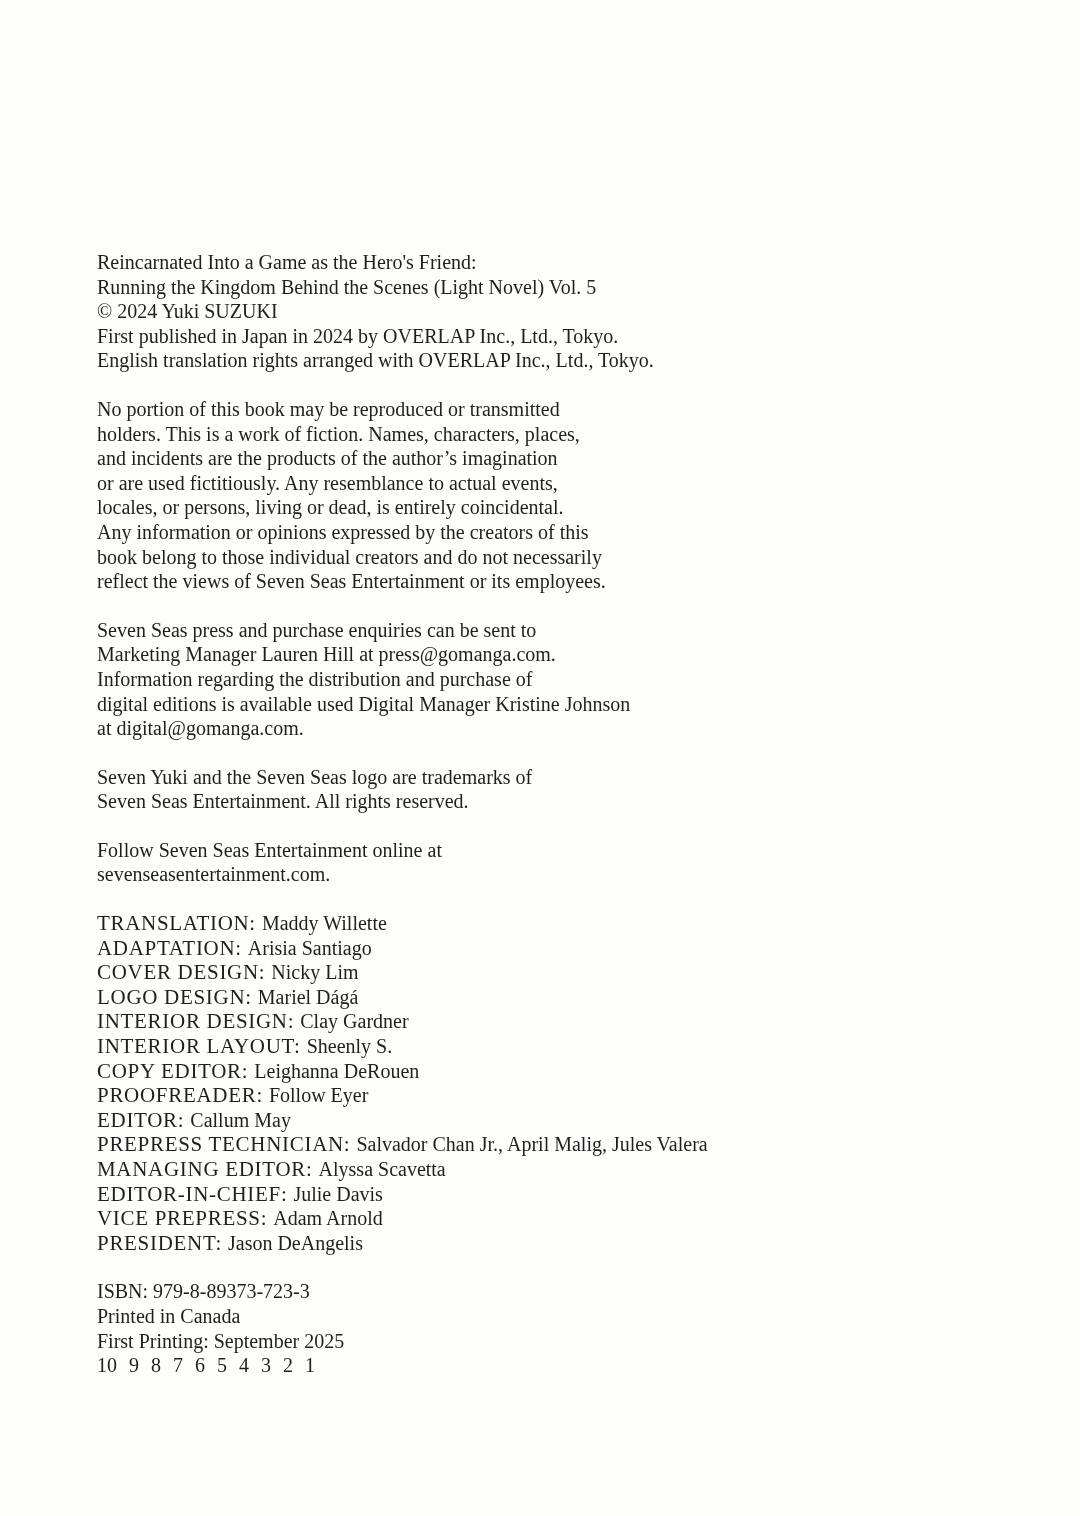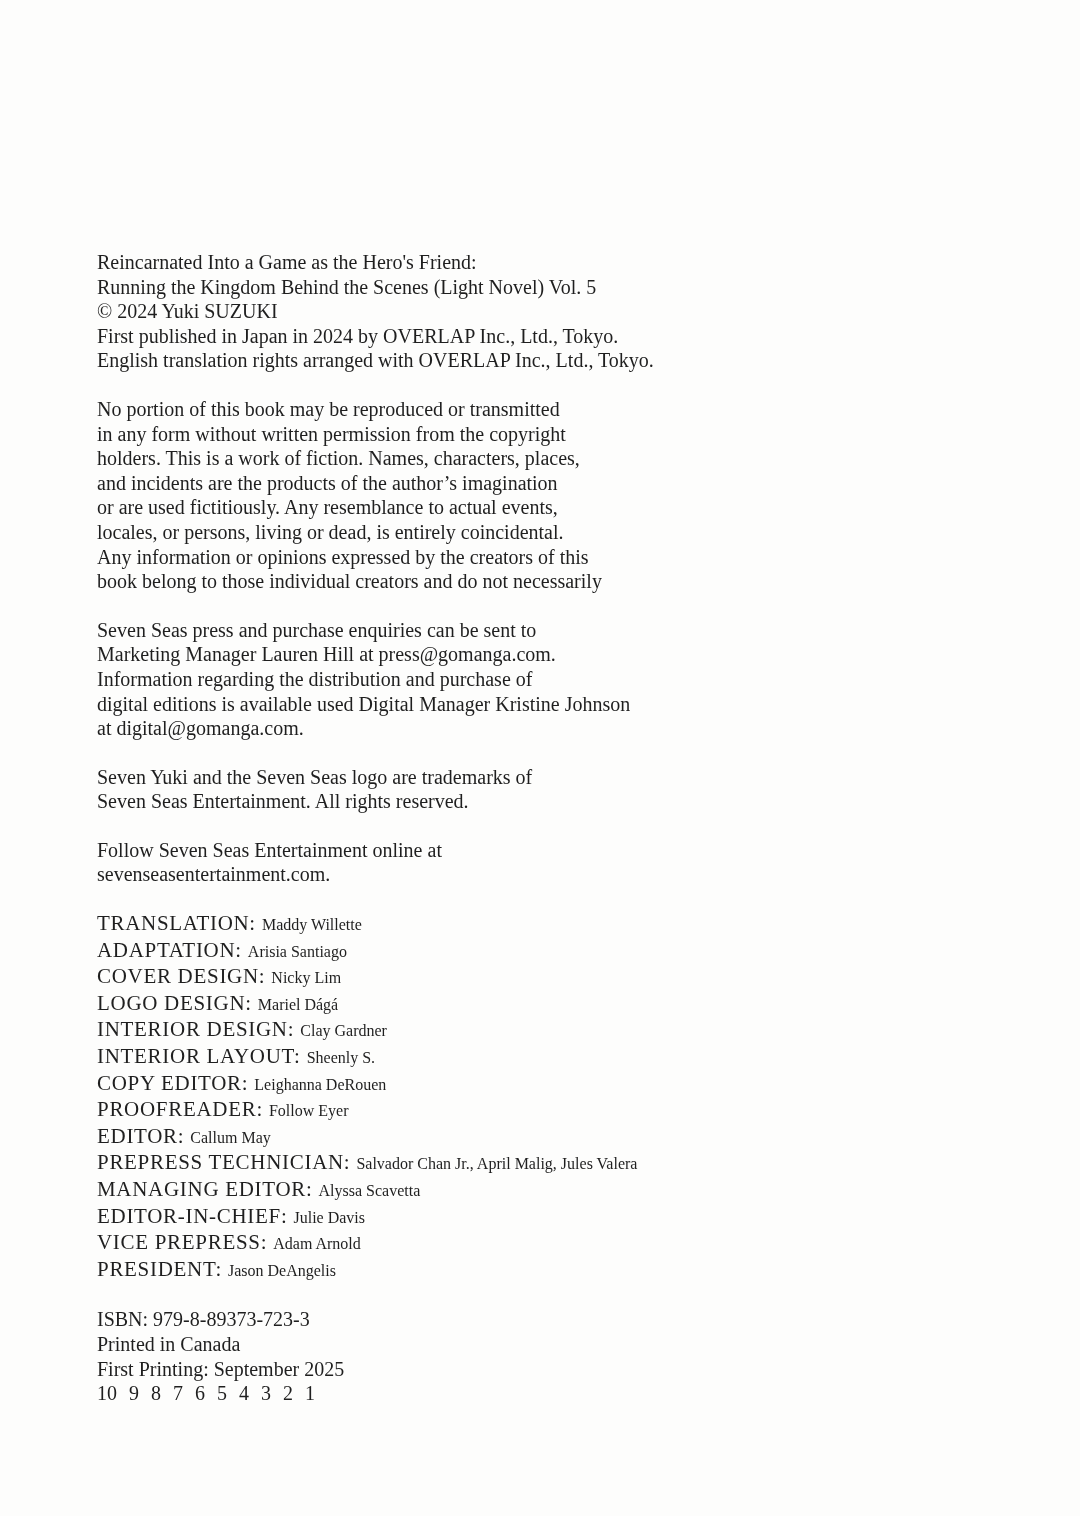--- a/index.html
+++ b/index.html
@@ -28,48 +28,48 @@
     font-size: 20px;
     line-height: 24.6px;
     white-space: nowrap;
   }
   .credit-label {
     font-size: 21px;
     letter-spacing: 0.7px;
     margin-right: 6px;
   }
   .credit-name {
-    font-size: 16px;
+    font-size: 20px;
   }
   .number-line {
     word-spacing: 7px;
   }
 </style>
 </head>
 <body>
 
 <div class="page">
 
   <section class="para">
     <div class="line">Reincarnated Into a Game as the Hero's Friend:</div>
     <div class="line">Running the Kingdom Behind the Scenes (Light Novel) Vol. 5</div>
     <div class="line">© 2024 Yuki SUZUKI</div>
     <div class="line">First published in Japan in 2024 by OVERLAP Inc., Ltd., Tokyo.</div>
     <div class="line">English translation rights arranged with OVERLAP Inc., Ltd., Tokyo.</div>
   </section>
 
   <section class="para">
     <div class="line">No portion of this book may be reproduced or transmitted</div>
-    <div class="line">in any form without written permission from the copyright</div>
     <div class="line">holders. This is a work of fiction. Names, characters, places,</div>
     <div class="line">and incidents are the products of the author’s imagination</div>
     <div class="line">or are used fictitiously. Any resemblance to actual events,</div>
     <div class="line">locales, or persons, living or dead, is entirely coincidental.</div>
     <div class="line">Any information or opinions expressed by the creators of this</div>
     <div class="line">book belong to those individual creators and do not necessarily</div>
+    <div class="line">reflect the views of Seven Seas Entertainment or its employees.</div>
   </section>
 
   <section class="para">
     <div class="line">Seven Seas press and purchase enquiries can be sent to</div>
     <div class="line">Marketing Manager Lauren Hill at press@gomanga.com.</div>
     <div class="line">Information regarding the distribution and purchase of</div>
     <div class="line">digital editions is available used Digital Manager Kristine Johnson</div>
     <div class="line">at digital@gomanga.com.</div>
   </section>
 

